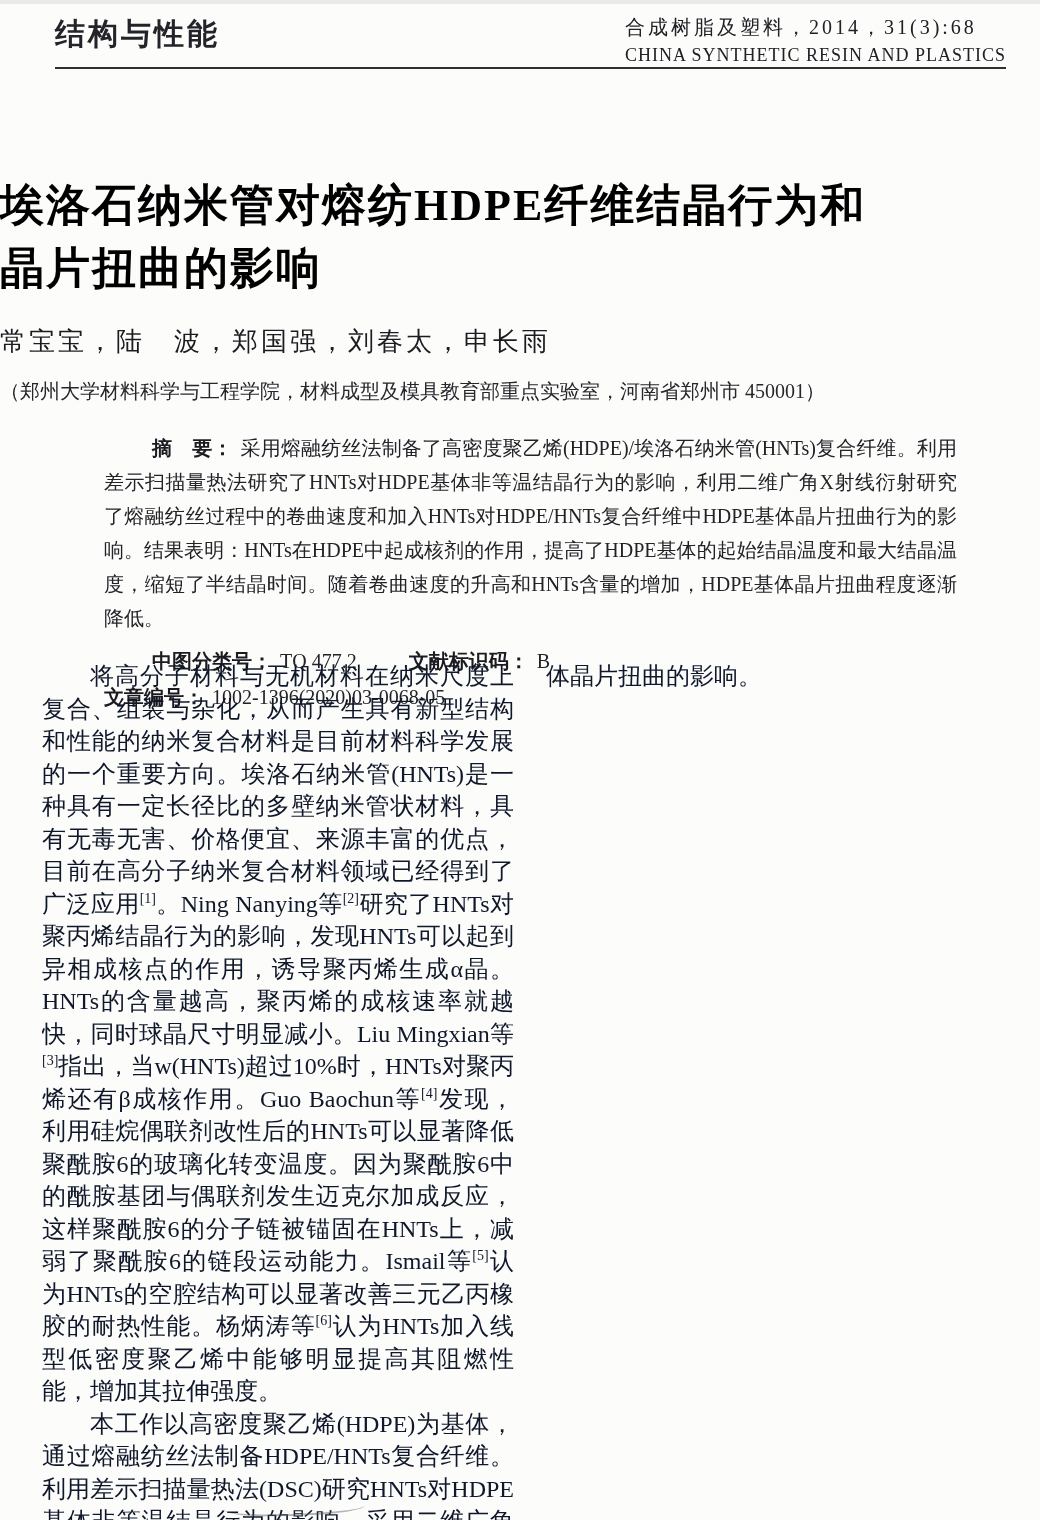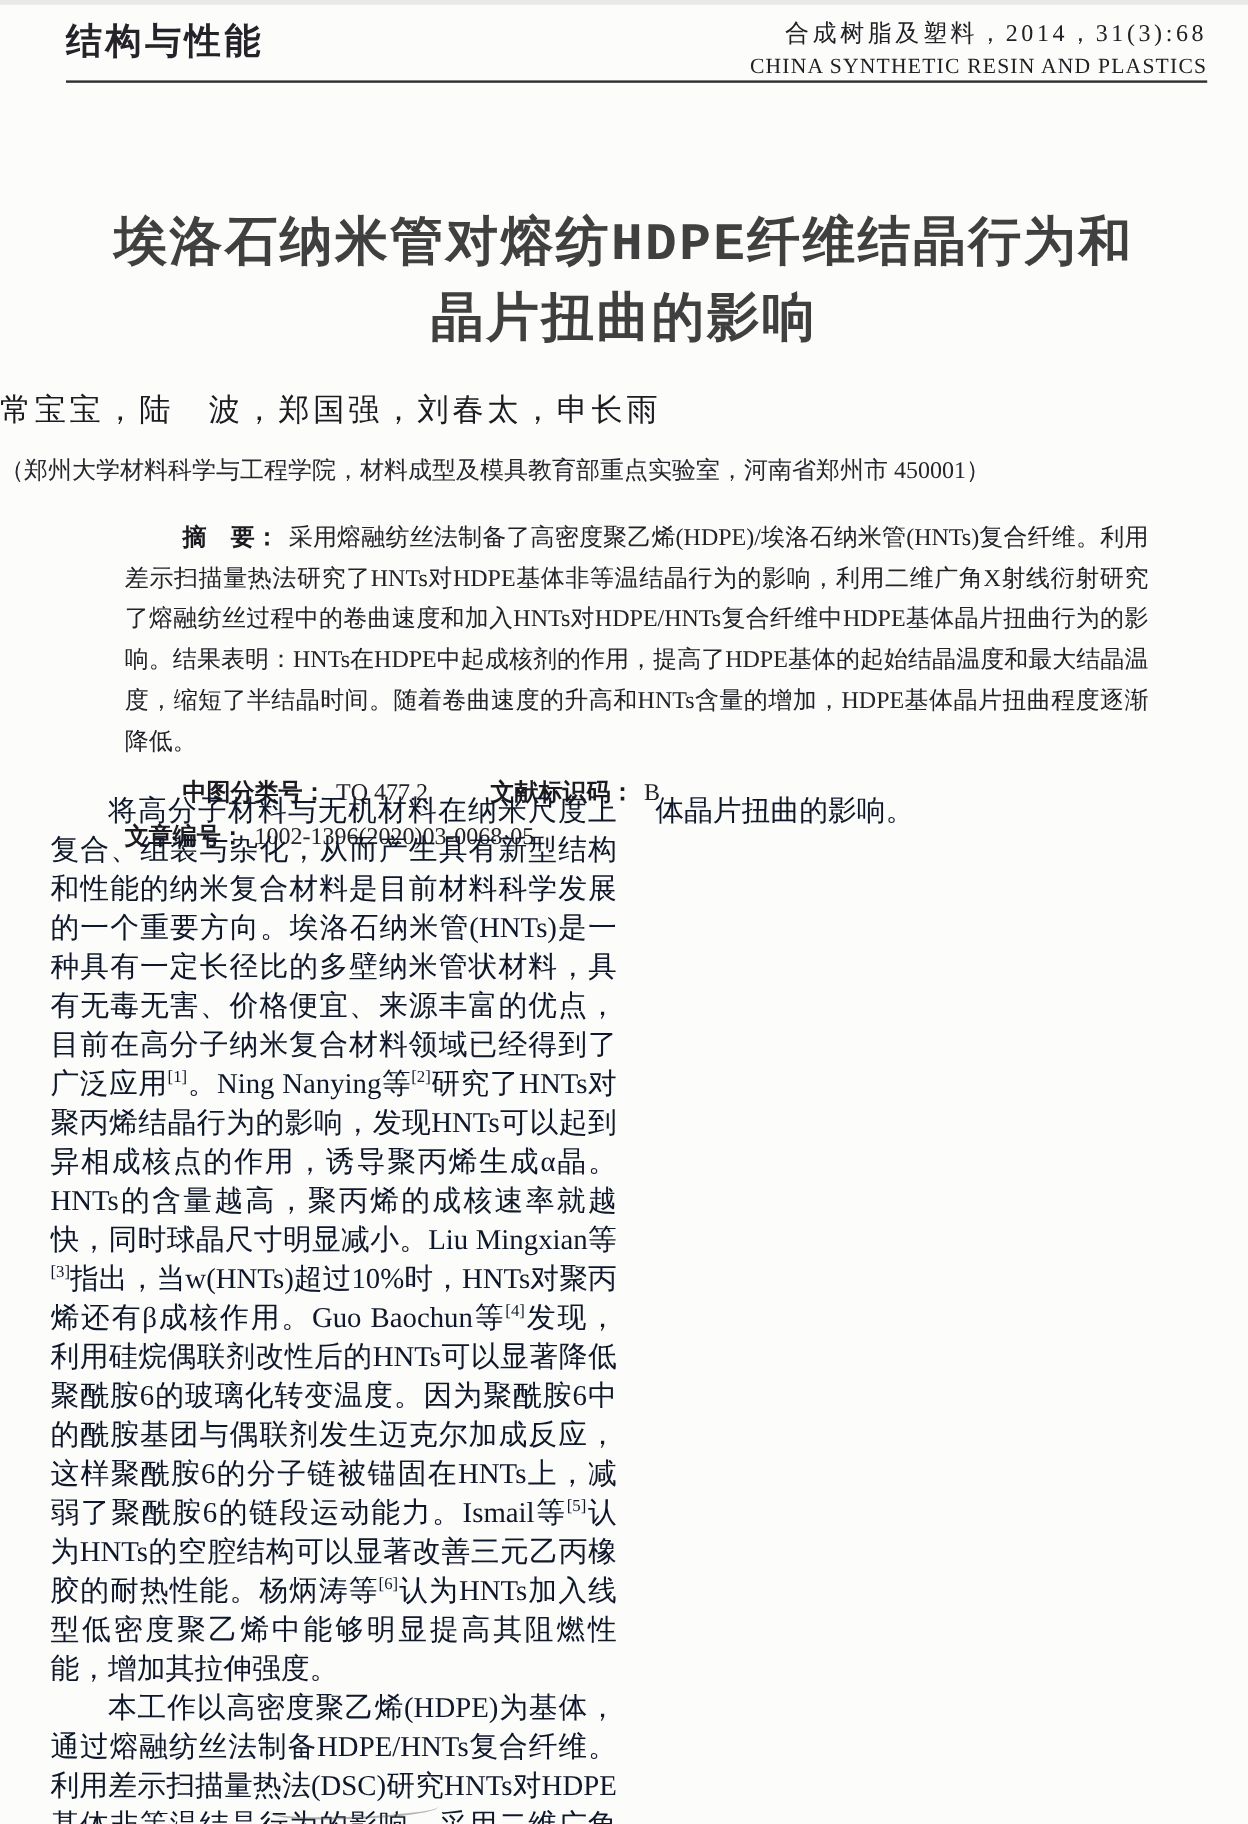--- a/index.html
+++ b/index.html
@@ -7,29 +7,29 @@
     position:relative;width:1040px;height:1520px;margin:4px auto;
     background:#fcfcfa;overflow:hidden;color:#1e1e24;
     font-family:"Liberation Serif","DejaVu Serif",serif;
   }
   
   .hdr-left{
     position:absolute;left:55px;top:10px;
     font-family:"Liberation Sans","DejaVu Sans",sans-serif;
     font-size:30px;font-weight:600;letter-spacing:3px;color:#232329;
   }
-  .hdr-right{position:absolute;right:34px;top:10px;text-align:right;color:#202026;}
+  .hdr-right{position:absolute;right:34px;top:10px;text-align:left;color:#202026;}
   .jcn{font-size:20px;letter-spacing:3px;}
   .jen{font-size:18px;letter-spacing:1px;margin-top:4px;}
   .rule{position:absolute;left:55px;right:34px;top:63px;height:2px;background:#2e2e34;}
   
   .title{
-    position:absolute;left:0;right:0;top:170px;text-align:center;
-    font-family:Liberation Mono, monospace;
-    font-weight:700;font-size:44px;line-height:63px;letter-spacing:2px;color:#404040;
+    position:absolute;left:0;right:0;top:170px;
+    font-family:Liberation Serif, serif;
+    font-weight:700;font-size:44px;line-height:63px;letter-spacing:2px;color:#000000;
   }
   .authors{
     position:absolute;left:0;right:0;top:320px;text-align:left;
     font-size:26px;letter-spacing:3px;color:#1b1b21;
   }
   .affil{
     position:absolute;left:0;right:0;top:374px;
     font-size:20px;color:#26262c;
   }
   

